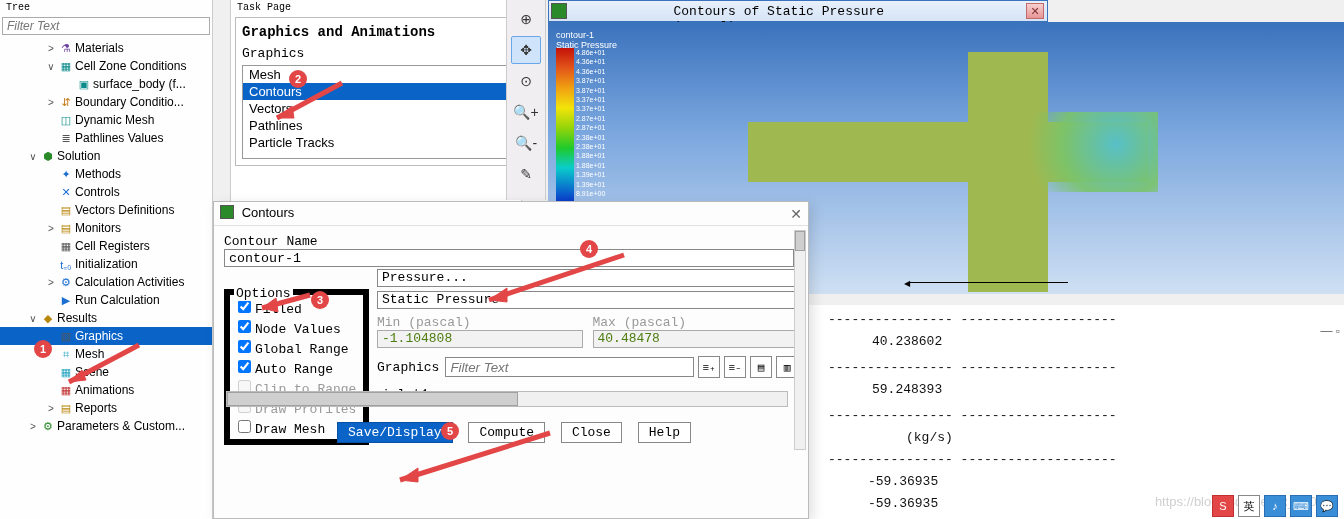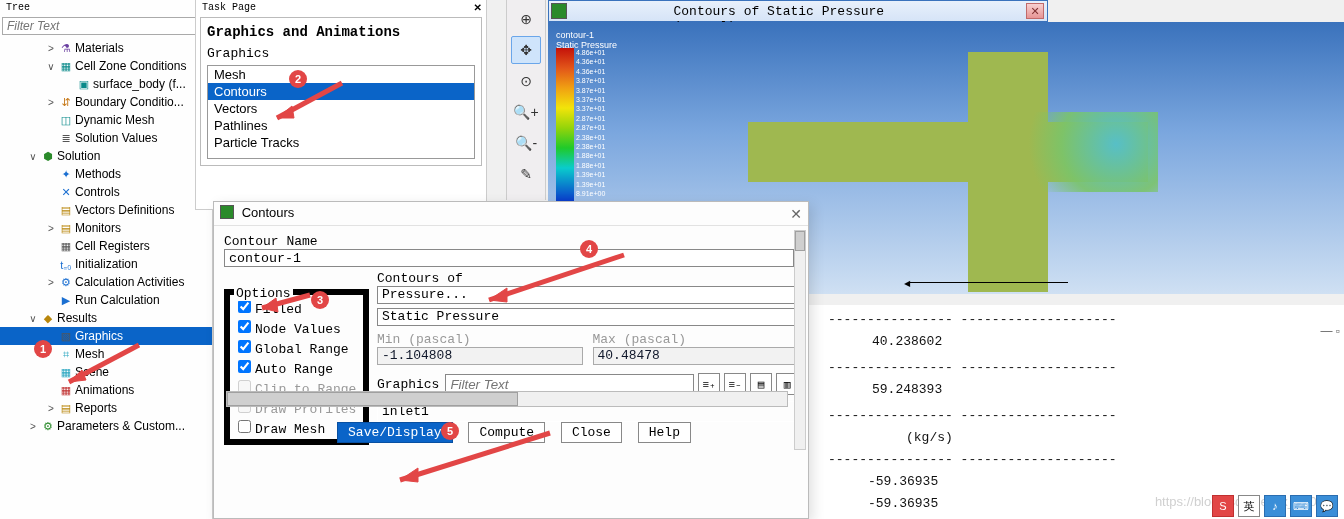--- a/index.html
+++ b/index.html
@@ -75,21 +75,21 @@
   .ic-teal   { color:#0a8a8a; }
   .ic-orange { color:#c77a1a; }
   .ic-gray   { color:#555; }
   .ic-gold   { color:#b8860b; }
   .ic-red    { color:#c03030; }
   .ic-cyan   { color:#2aa6c0; }
 
   
   .task-panel {
     position: absolute;
-    left: 195px; top: 0;
+    left: 230px; top: 0;
     width: 292px; height: 210px;
     background: #fff;
     border: 1px solid #ccc;
     border-top: none;
   }
   .task-panel .panel-title {
     position: relative;
   }
   .task-close {
     position: absolute;
@@ -319,21 +319,21 @@
   .col-opts label { display:block; }
   .col-opts input[type=checkbox] { margin-right:4px;}
   .disabled { color:#999; }
   .select-like {
     border:1px solid #888; padding:0 4px; height:18px;
     background:#fff;
     margin-bottom:4px;
   }
   .subrow { display:flex; gap:10px; }
   .subrow .half { flex:1; }
-  .readonly { background:#f2f2f2; color:#0f172a; border:1px solid #aaa; height:18px; padding:0 4px;}
+  .readonly { background:#f2f2f2; color:#4d7c0f; border:1px solid #aaa; height:18px; padding:0 4px;}
   .surfaces-row { display:flex; align-items:center; margin-top:8px;}
   .surfaces-row .sfilter {
     flex:1; margin-left:6px;
     border:1px solid #888; height:20px;
     color:#888; font-style:italic; padding:0 4px;
   }
   .ibtn {
     width:22px;height:22px;
     border:1px solid #888;
     margin-left:4px;
@@ -476,21 +476,21 @@
         <span>Boundary Conditio...</span>
       </div>
       <div class="tree-item d3">
         <span class="toggle"></span>
         <span class="ticon ic-teal">◫</span>
         <span>Dynamic Mesh</span>
       </div>
       <div class="tree-item d3">
         <span class="toggle"></span>
         <span class="ticon ic-gray">≣</span>
-        <span>Solution Values</span>
+        <span>Pathlines Values</span>
       </div>
       <div class="tree-item d2">
         <span class="toggle">∨</span>
         <span class="ticon ic-green">⬢</span>
         <span>Solution</span>
       </div>
       <div class="tree-item d3">
         <span class="toggle"></span>
         <span class="ticon ic-blue">✦</span>
         <span>Methods</span>
@@ -663,21 +663,20 @@
         <span class="legend-label">Options</span>
         <label><input type="checkbox" checked="" style=""><span>Filled</span></label>
         <label><input type="checkbox" checked="" style=""><span>Node Values</span></label>
         <label><input type="checkbox" checked="" style=""><span>Global Range</span></label>
         <label><input type="checkbox" checked="" style=""><span>Auto Range</span></label>
         <label class="disabled"><input type="checkbox" disabled="" style=""><span>Clip to Range</span></label>
         <label class="disabled"><input type="checkbox" disabled="" style=""><span>Draw Profiles</span></label>
         <label><input type="checkbox" style=""><span>Draw Mesh</span></label>
       </div>
       <div class="col-right">
-        <div class="dlabel">Contours of</div>
         <div class="select-like">Pressure...</div>
         <div class="select-like">Static Pressure</div>
         <div class="subrow">
           <div class="half">
             <div class="dlabel disabled">Min (pascal)</div>
             <div class="readonly">-1.104808</div>
           </div>
           <div class="half">
             <div class="dlabel disabled">Max (pascal)</div>
             <div class="readonly">40.48478</div>

